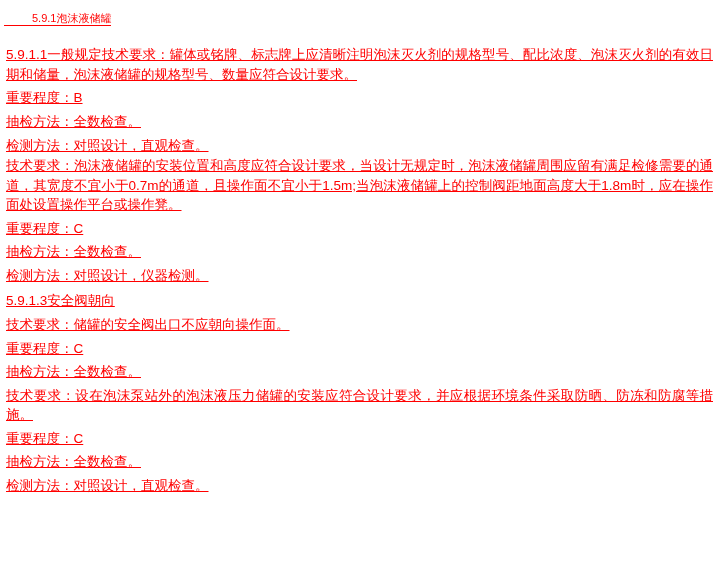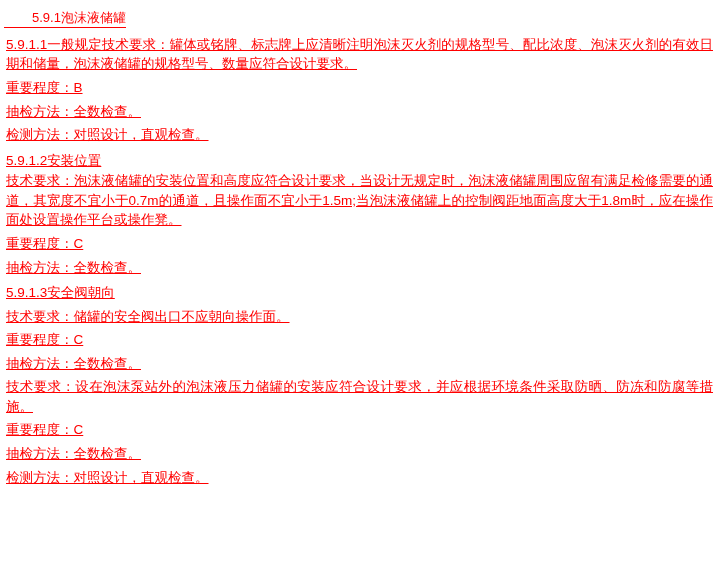--- a/index.html
+++ b/index.html
@@ -18,23 +18,23 @@
   }
   .page {
     position: relative;
     width: 719px;
     height: 573px;
     box-sizing: border-box;
     padding: 6px 4px 0 4px;
   }
   .section-title {
     color: #ff0000;
-    font-size: 13px;
+    font-size: 11px;
     padding-left: 28px;
-    margin: 1px 0 3px 0;
+    margin: 1px 0 15px 0;
     display: inline-block;
     border-bottom: 1px solid #ff0000;
     line-height: 1.3;
   }
   .title-wrap {
     display: block;
     margin: 2px 0 4px 0;
   }
   .para {
     margin: 0 0 1px 0;
@@ -55,24 +55,24 @@
 
   <div class="title-wrap">
     <span class="section-title">5.9.1泡沫液储罐</span>
   </div>
 
   <p class="para">5.9.1.1一般规定技术要求：罐体或铭牌、标志牌上应清晰注明泡沫灭火剂的规格型号、配比浓度、泡沫灭火剂的有效日期和储量，泡沫液储罐的规格型号、数量应符合设计要求。</p>
   <p class="para gap-small">重要程度：B</p>
   <p class="para gap-small">抽检方法：全数检查。</p>
   <p class="para gap-small">检测方法：对照设计，直观检查。</p>
 
-  <p class="para heading">5.9.1.2安装位置</p>
   <p class="para">技术要求：泡沫液储罐的安装位置和高度应符合设计要求，当设计无规定时，泡沫液储罐周围应留有满足检修需要的通道，其宽度不宜小于0.7m的通道，且操作面不宜小于1.5m;当泡沫液储罐上的控制阀距地面高度大于1.8m时，应在操作面处设置操作平台或操作凳。</p>
   <p class="para gap-small">重要程度：C</p>
   <p class="para gap-small">抽检方法：全数检查。</p>
+  <p class="para gap-small">检测方法：对照设计，仪器检测。</p>
 
   <p class="para heading">5.9.1.3安全阀朝向</p>
   <p class="para gap-small">技术要求：储罐的安全阀出口不应朝向操作面。</p>
   <p class="para gap-small">重要程度：C</p>
   <p class="para gap-small">抽检方法：全数检查。</p>
 
   <p class="para gap-small">技术要求：设在泡沫泵站外的泡沫液压力储罐的安装应符合设计要求，并应根据环境条件采取防晒、防冻和防腐等措施。</p>
   <p class="para gap-small">重要程度：C</p>
   <p class="para gap-small">抽检方法：全数检查。</p>
   <p class="para gap-small">检测方法：对照设计，直观检查。</p>

